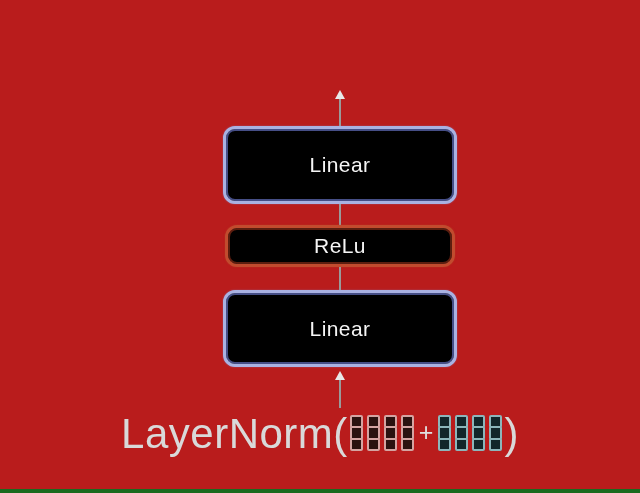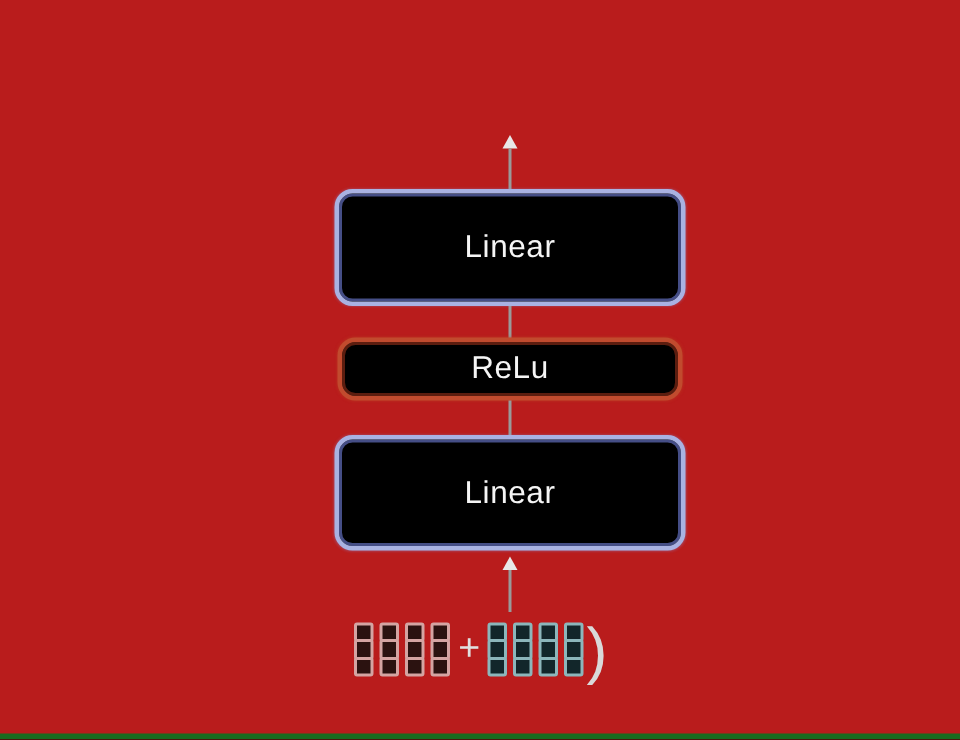--- a/index.html
+++ b/index.html
@@ -70,20 +70,21 @@
   <div class="stem" id="connector-2"></div>
 
   <div class="block blue" id="block-linear-bottom" style="border-color: rgb(169, 178, 226);">
     <span class="block-label">Linear</span>
   </div>
 
   <div class="arrow-head" id="head-bottom"></div>
   <div class="stem" id="stem-bottom"></div>
 
   <div class="formula">
+    <span class="bigtext">LayerNorm(</span>
     <span class="matrix">
         <span class="mcol">
           <span class="mcell" style="border-color: rgb(212, 164, 162); background: rgb(43, 18, 16);"></span>
           <span class="mcell" style="border-color: rgb(212, 164, 162); background: rgb(43, 18, 16);"></span>
           <span class="mcell" style="border-color: rgb(212, 164, 162); background: rgb(43, 18, 16);"></span>
         </span>
         <span class="mcol">
           <span class="mcell" style="border-color: rgb(212, 164, 162); background: rgb(43, 18, 16);"></span>
           <span class="mcell" style="border-color: rgb(212, 164, 162); background: rgb(43, 18, 16);"></span>
           <span class="mcell" style="border-color: rgb(212, 164, 162); background: rgb(43, 18, 16);"></span>

